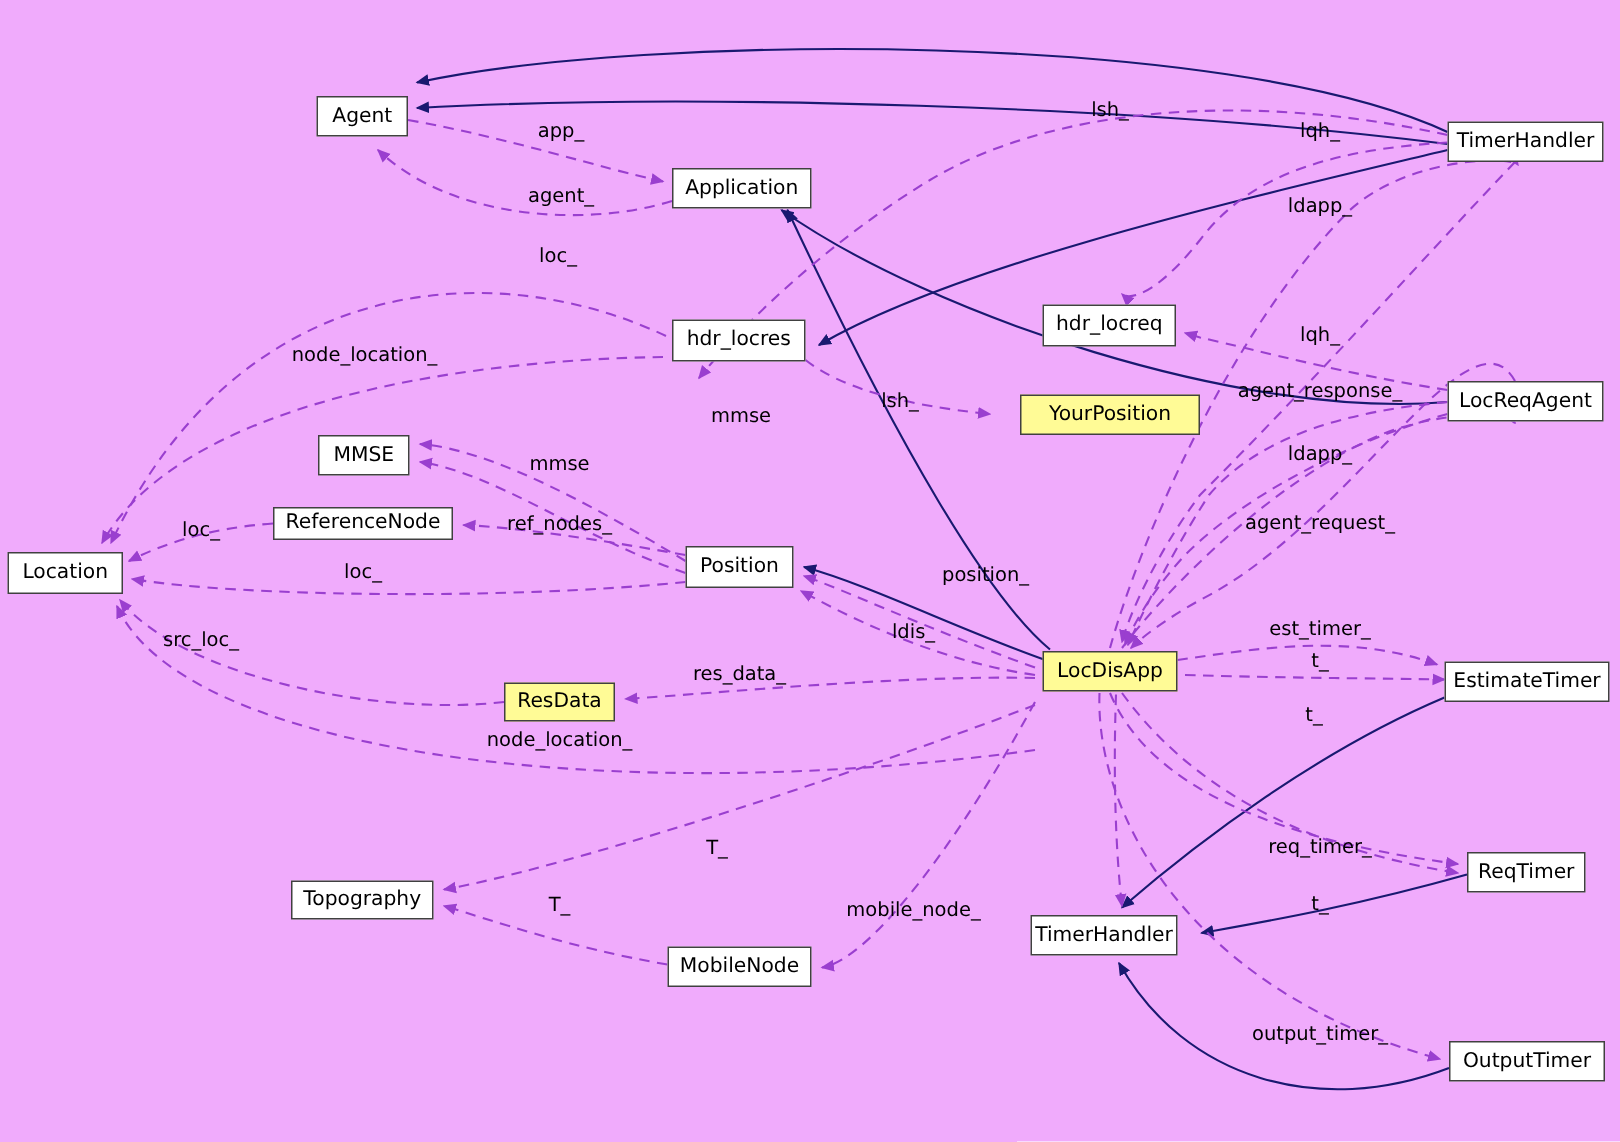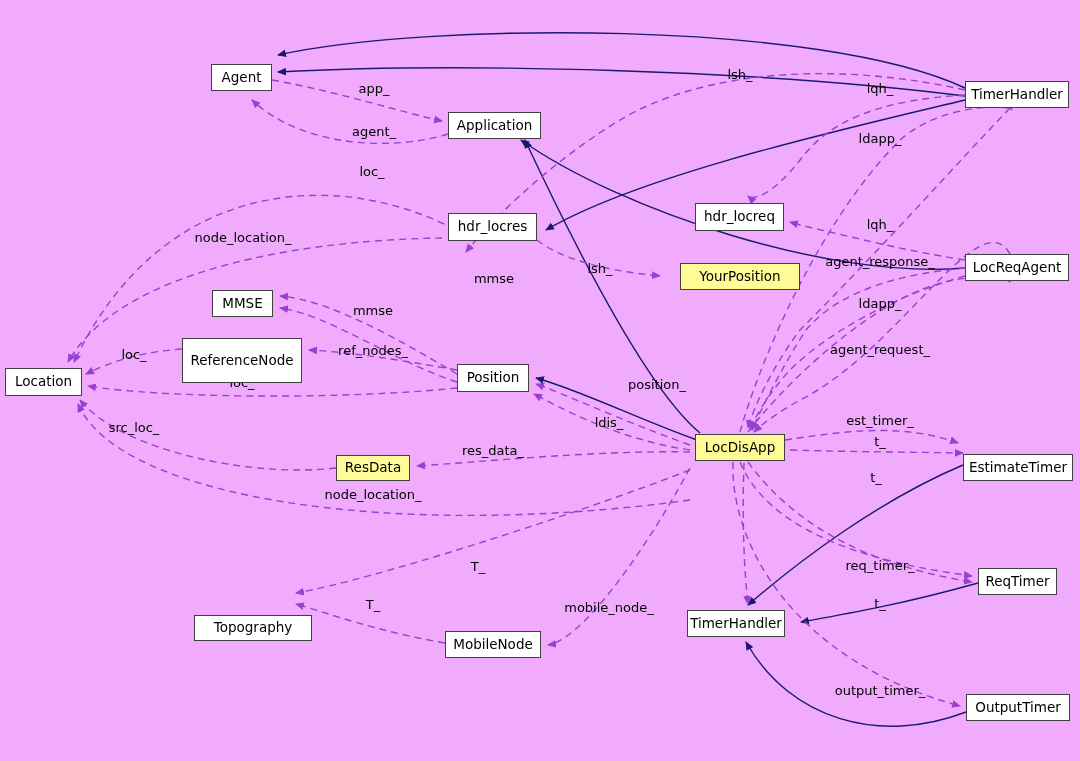--- a/index.html
+++ b/index.html
@@ -110,42 +110,42 @@
       </div>
       <div class="node hl thick" style="left: 680px; top: 263px; width: 120px; height: 27px;">
         <span>YourPosition</span>
       </div>
       <div class="node thick" style="left: 965px; top: 254px; width: 104px; height: 27px;">
         <span>LocReqAgent</span>
       </div>
       <div class="node thick" style="left: 212px; top: 290px; width: 61px; height: 27px;">
         <span>MMSE</span>
       </div>
-      <div class="node" style="left: 182px; top: 338px; width: 120px; height: 45px;">
+      <div class="node" style="left: 182px; top: 338px; width: 120px; height: 22px;">
         <span>ReferenceNode</span>
       </div>
       <div class="node thick" style="left: 5px; top: 368px; width: 77px; height: 28px;">
         <span>Location</span>
       </div>
       <div class="node" style="left: 457px; top: 364px; width: 72px; height: 28px;">
         <span>Position</span>
       </div>
       <div class="node hl thick" style="left: 336px; top: 455px; width: 74px; height: 26px;">
         <span>ResData</span>
       </div>
       <div class="node hl thick" style="left: 695px; top: 434px; width: 90px; height: 27px;">
         <span>LocDisApp</span>
       </div>
-      <div class="node" style="left: 963px; top: 441px; width: 110px; height: 27px; margin-top: 13px;">
+      <div class="node" style="left: 963px; top: 441px; width: 110px; height: 27px;">
         <span>EstimateTimer</span>
       </div>
       <div class="node" style="left: 978px; top: 568px; width: 79px; height: 27px;">
         <span>ReqTimer</span>
       </div>
-      <div class="node" style="left: 194px; top: 615px; width: 118px; height: 26px;">
+      <div class="node" style="left: 194px; top: 587px; width: 95px; height: 26px;">
         <span>Topography</span>
       </div>
       <div class="node" style="left: 445px; top: 631px; width: 96px; height: 27px;">
         <span>MobileNode</span>
       </div>
       <div class="node thick" style="left: 687px; top: 610px; width: 98px; height: 27px;">
         <span>TimerHandler</span>
       </div>
       <div class="node" style="left: 966px; top: 694px; width: 104px; height: 27px;">
         <span>OutputTimer</span>

